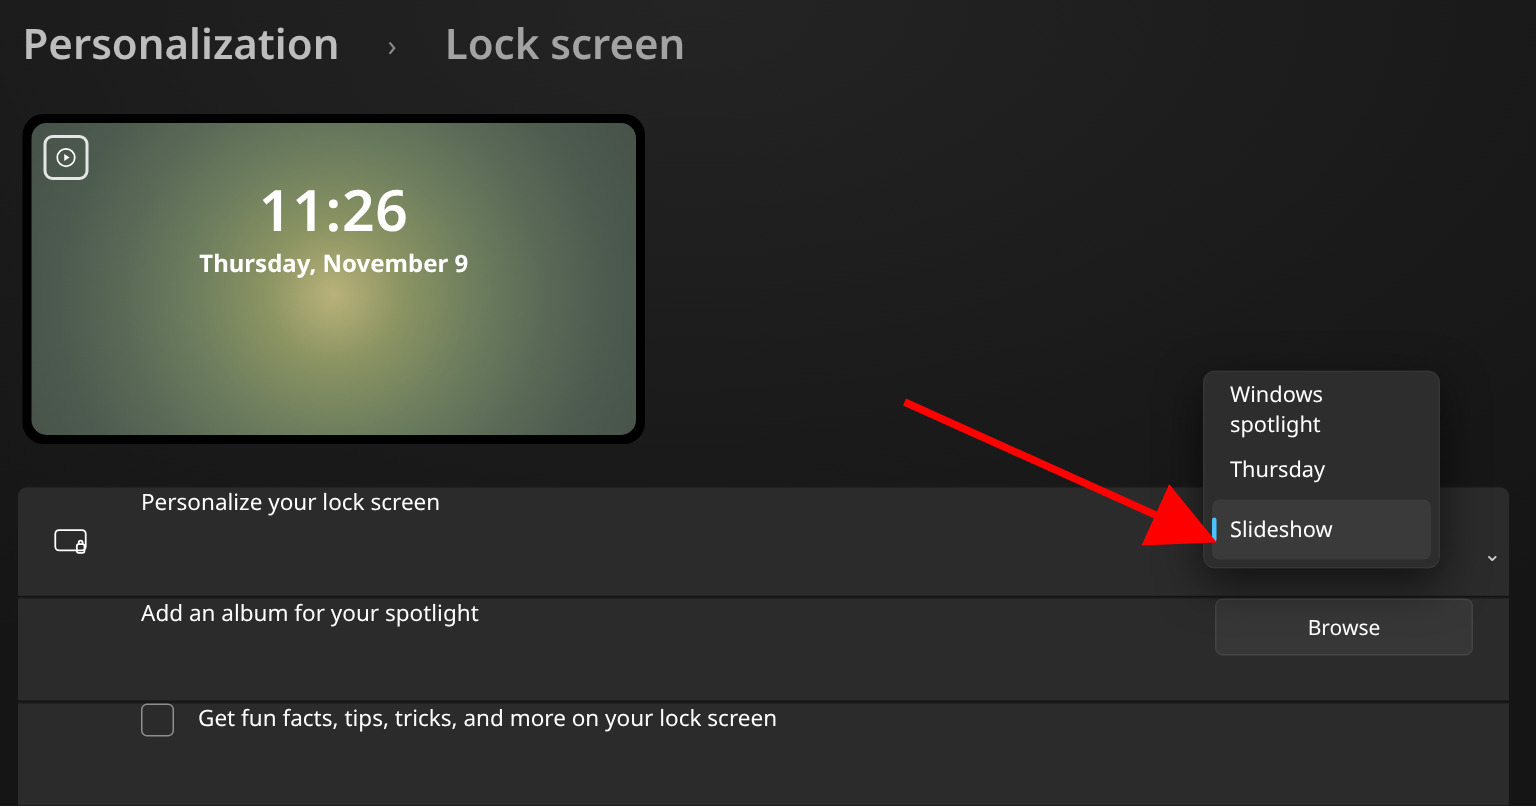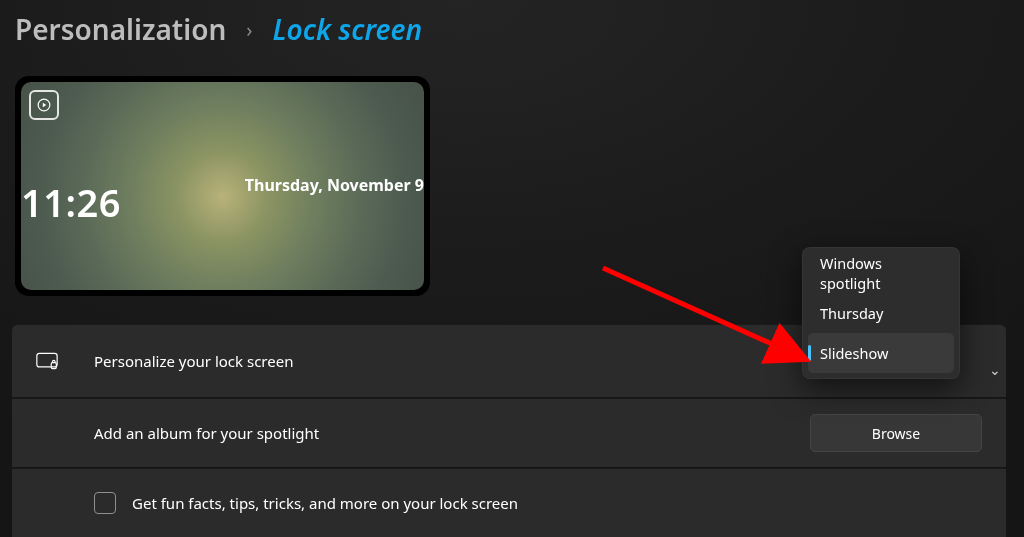--- a/index.html
+++ b/index.html
@@ -11,57 +11,55 @@
     overflow:hidden;
     position:relative;
   }
   body{
     background:#1a1a1a;
     background:radial-gradient(ellipse 900px 500px at 45% 0%, #242424 0%, #1a1a1a 60%, #151515 100%);
   }
 
   
   .breadcrumb{
-    display:flex;align-items:center;gap:20px;
+    display:flex;align-items:center;gap:32px;
     padding:10px 0 0 15px;
     font-size:28px;
     font-weight:600;
   }
   .breadcrumb .parent{
     color:#bdbdbd;
     font-weight:600;
     cursor:pointer;
   }
   .breadcrumb .sep{
     color:#8a8a8a;font-size:20px;font-weight:400;
   }
   .breadcrumb .current{
-    color:#0ea5e9;
-    font-style:italic;
+    color:#a3a3a3;
   }
 
   
   .preview-wrap{
     margin:28px 0 0 15px;
     width:415px;height:220px;
     border-radius:14px;
     box-sizing:border-box;
     background:#000;
     padding:6px;
     position:relative;
   }
   .preview{
     width:100%;height:100%;
     border-radius:10px;
     background:
       radial-gradient(circle at 50% 55%, #b9b27a 0%, #8a9362 20%, #6e7e5e 40%, #5b6a57 60%, #4c5a4f 80%, #475249 100%);
     position:relative;
-    display:flex;flex-direction:row;align-items:center;
+    display:flex;flex-direction:column;align-items:center;
     color:#fff;
-    justify-content:space-between;
   }
   .play-badge{
     position:absolute;top:8px;left:8px;
     width:26px;height:26px;
     border:2px solid rgba(255,255,255,.85);
     border-radius:6px;
     display:flex;align-items:center;justify-content:center;
   }
   .play-badge svg{width:14px;height:14px;fill:none;stroke:#fff;stroke-width:2;}
   .preview-time{
@@ -80,21 +78,21 @@
   .rows{
     margin-top:28px;
     margin-left:12px;
     width:994px;
   }
   .row{
     background:#2b2b2b;
     border-top:1px solid #1a1a1a;
     border-bottom:1px solid #151515;
     height:70px;
-    display:flex;align-items:center;
+    display:flex;
     padding:0 24px 0 24px;
     box-sizing:border-box;
     position:relative;
   }
   .row:first-child{
     border-top-left-radius:6px;border-top-right-radius:6px;
     height:74px;
   }
   .row .icon-slot{
     width:34px;display:flex;align-items:center;justify-content:flex-start;

